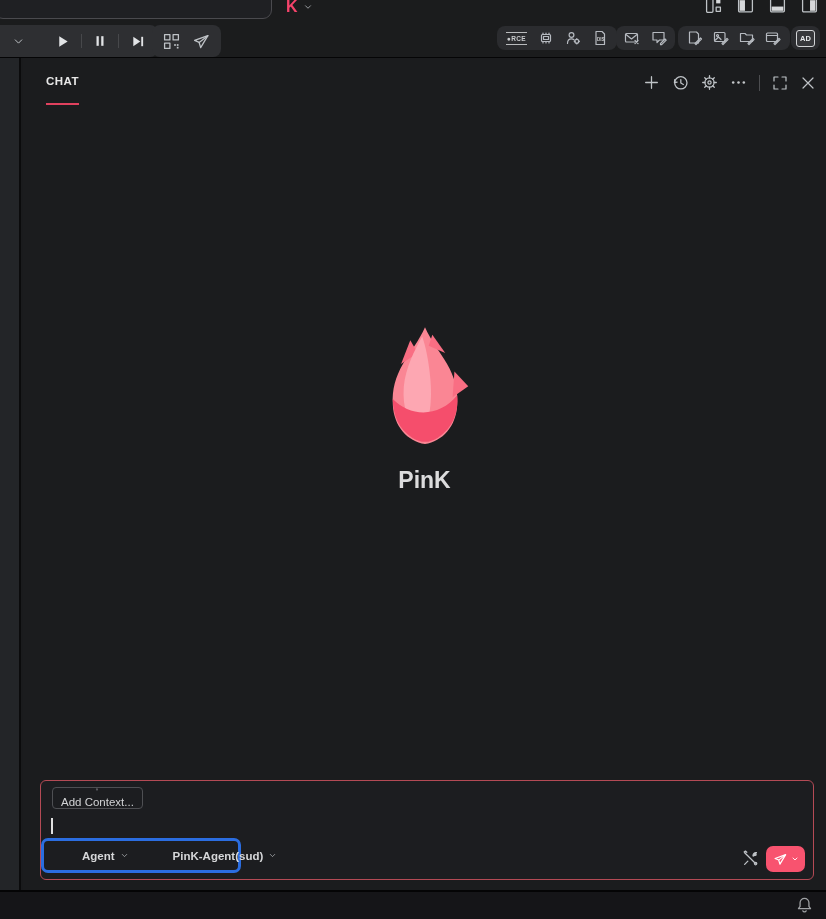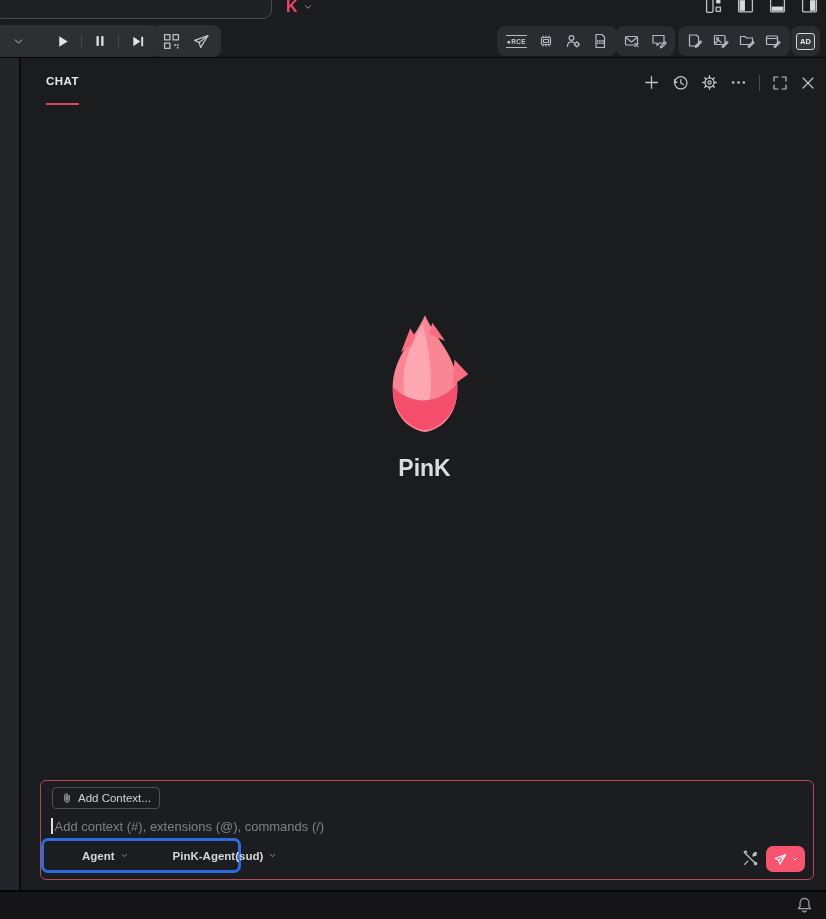--- a/index.html
+++ b/index.html
@@ -16,49 +16,49 @@
   .k-label { color:#f4436a; font-size:16px; font-weight:700; line-height:18px; }
   .window-icons { position:absolute; top:-3px; right:8px; display:flex; gap:15px; }
   .window-icons span { width:17px; height:17px; display:inline-block; }
 
   .float-group { position:absolute; top:25px; height:32px; background:#2e2f32;
                  border-radius:8px; display:flex; align-items:center; }
   #debug-toolbar { left:-10px; padding:0 13px 0 22px; gap:11px; }
   #launcher-toolbar { left:152px; padding:0 11px; gap:13px; }
   .vdiv { width:1px; height:14px; background:#47484b; }
 
-  .ea-group { position:absolute; top:26px; height:30px; background:#2b2c2f;
+  .ea-group { position:absolute; top:26px; height:24px; background:#2b2c2f;
               border-radius:8px; display:flex; align-items:center; padding:0 9px; gap:11px;text-align:right; }
   #ea-a { left:497px; } #ea-b { left:616px; padding:0 8px; }
   #ea-c { left:678px; gap:10px; } #ea-d { left:791px; padding:0 5px; }
   .rce-badge { font-size:6.5px; letter-spacing:.3px; color:#c8cacc; font-weight:700;
                border-top:1px solid #b9bbbd; border-bottom:1px solid #b9bbbd; padding:2px 1px; }
   .ad-chip { border:1.5px solid #d2d4d6; border-radius:3px; font-size:7.5px; font-weight:700;
              padding:3px 3px; color:#e8eaec; background:#37383b; }
 
   
   .main { position:absolute; top:58px; left:0; width:826px; height:832px; }
   .left-strip { position:absolute; left:0; top:0; width:21px; height:100%;
                 background:#232528; border-right:2px solid #0b0b0c; }
   .chat-panel { position:absolute; left:23px; top:0; width:803px; height:100%; background:#1b1c1e; }
 
   .chat-tab { position:absolute; left:23px; top:17px; font-size:11.5px; font-weight:600;
               letter-spacing:.5px; color:#e8e8e8; padding-bottom:16px;
               border-bottom:2px solid #e0415e; cursor:pointer; }
   .chat-header-actions { position:absolute; top:16px; right:10px; display:flex; align-items:center; gap:12px; }
   .hdr-div { width:1px; height:16px; background:#4c4d50; }
 
-  .empty-state { position:absolute; top:253px; left:0; width:100%; text-align:center; }
+  .empty-state { position:absolute; top:265px; left:0; width:100%; text-align:center; }
   .logo-title { margin-top:10px; font-size:23px; font-weight:600; color:#dcdcdd; }
 
   .chat-input-box { position:absolute; left:17px; top:722px; width:774px; height:100px;
                     border:1px solid #b44a55; border-radius:6px; background:#1c1d20; }
   .add-context-btn { position:absolute; left:11px; top:6px; height:22px; display:inline-flex;
                      align-items:center; gap:5px; padding:0 8px; border:1px solid #4e4f53;
-                     border-radius:4px; color:#d2d3d5; font-size:11.5px; cursor:pointer; }
+                     border-radius:4px; color:#d2d3d5; font-size:11.5px; cursor:pointer;flex-direction:column; }
   .input-line { position:absolute; left:10px; top:37px; display:flex; align-items:center;
                 font-size:13px; color:#7f8186; cursor:text; width:740px; }
   .caret { width:1.5px; height:16px; background:#e0e0e0; margin-right:2px; }
   .agent-select-box { position:absolute; left:0px; top:57px; width:200px; height:35px;
                       border:3px solid #2b6de0; border-radius:7px; display:flex;
                       align-items:center; gap:19px; padding-left:13px; }
   .pill { display:flex; gap:5px; align-items:center; font-size:11.5px; font-weight:600;
           color:#d6d7d9; cursor:pointer; white-space:nowrap;margin-left:25px; }
   .tools-btn { position:absolute; right:54px; top:69px; cursor:pointer; }
   .send-btn { position:absolute; right:8px; top:65px; width:39px; height:26px; background:#f8536f;
@@ -257,21 +257,20 @@
       <div class="chat-input-box">
         <div class="add-context-btn">
           <svg class="ic" width="12" height="14" viewBox="0 0 16 16">
               <path d="M11 4.5v6a3 3 0 0 1-6 0v-6a2 2 0 0 1 4 0v5.5a1 1 0 0 1-2 0V5"></path>
             </svg>
           <span>Add Context...</span>
         </div>
 
         <div class="input-line">
           <span class="caret"></span>
-          <span>Add context (#), extensions (@), commands (/)</span>
         </div>
 
         <div class="agent-select-box">
           <span class="pill">
             <span>Agent</span>
             <svg class="ic" width="9" height="9" viewBox="0 0 16 16">
                 <path d="M4 6l4 4 4-4"></path>
               </svg>
           </span>
           <span class="pill">

